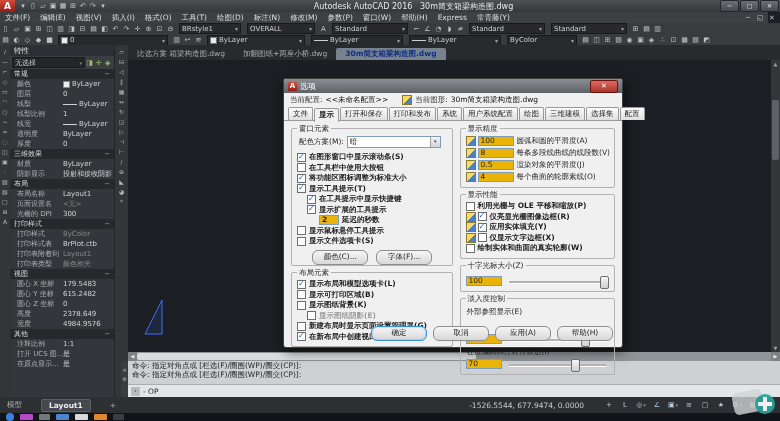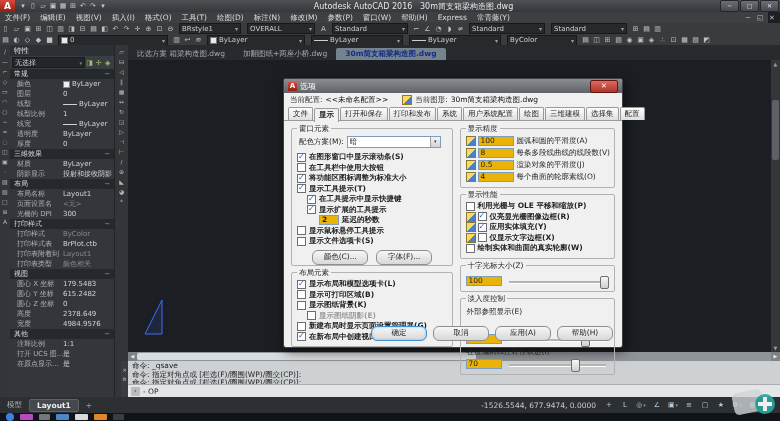--- a/index.html
+++ b/index.html
@@ -68,21 +68,21 @@
   .harr{position:absolute;top:0;width:9px;height:9px;background:#7d8286;color:#e8e8e8;font-size:5px;text-align:center;line-height:9px;}
   
   .cmdzone{position:absolute;left:121px;right:0;top:361px;height:36px;display:flex;background:#caced1;}
   .cmdctrl{width:7px;background:#3a3d40;display:flex;flex-direction:column;align-items:center;color:#b9bcbe;font-size:5px;padding-top:6px;}
   .cmdbody{flex:1;display:flex;flex-direction:column;font-size:7.5px;color:#1d1f21;}
   .cmdhist{flex:1;padding:1px 4px;background:#cdd1d4;line-height:8.5px;white-space:nowrap;overflow:hidden;}
   .cmdin{height:12px;background:#e3e5e7;border-top:1px solid #a9adb0;display:flex;align-items:center;padding:0 3px;}
   .cmdico{width:9px;height:9px;background:#b9bdc0;border-radius:1px;color:#41454a;font-size:7px;line-height:9px;text-align:center;margin-right:3px;}
   
   .statusbar{position:absolute;left:0;right:0;top:397px;height:16px;background:#2d3033;
-    display:flex;align-items:center;color:#c3c6c9;font-size:7.5px;}
+    display:flex;align-items:center;color:#c3c6c9;font-size:7.5px;gap:12px;}
   .ltab{padding:1px 7px;color:#b4b7ba;}
   .ltab.active{background:#45494e;border:1px solid #5c6166;border-radius:2px;color:#eceeef;font-weight:bold;}
   .ltab.plus{color:#9da0a3;}
   .coords{margin-left:auto;color:#c9ccce;letter-spacing:0;}
   .sbicons{display:flex;align-items:center;margin:0 4px;}
   .sbi{min-width:12px;height:11px;margin-left:2px;text-align:center;color:#b4cbe0;font-size:7px;line-height:11px;display:flex;align-items:center;justify-content:center;padding:0 1px;}
   .sbi .dda{font-size:5px;color:#8d9195;margin-left:1px;}
   
   .taskbar{position:absolute;left:0;right:0;top:413px;height:8px;background:#101318;display:flex;align-items:center;}
   .tkb{height:6px;border-radius:1px;margin-left:6px;}
@@ -601,21 +601,20 @@
 
   <div class="cmdzone">
     <div class="cmdctrl">
 
     <span style="margin-bottom:3px">✕</span>
         <span style="margin-bottom:3px">⚙</span>
       </div>
     <div class="cmdbody">
       <div class="cmdhist">
 
-      <div>命令:  _qsave</div>
           <div>命令: 指定对角点或 [栏选(F)/圈围(WP)/圈交(CP)]:</div>
           <div>命令: 指定对角点或 [栏选(F)/圈围(WP)/圈交(CP)]:</div>
         </div>
       <div class="cmdin">
         <span class="cmdico">›</span>
         <span>- OP</span>
       </div>
     </div>
   </div>
 

